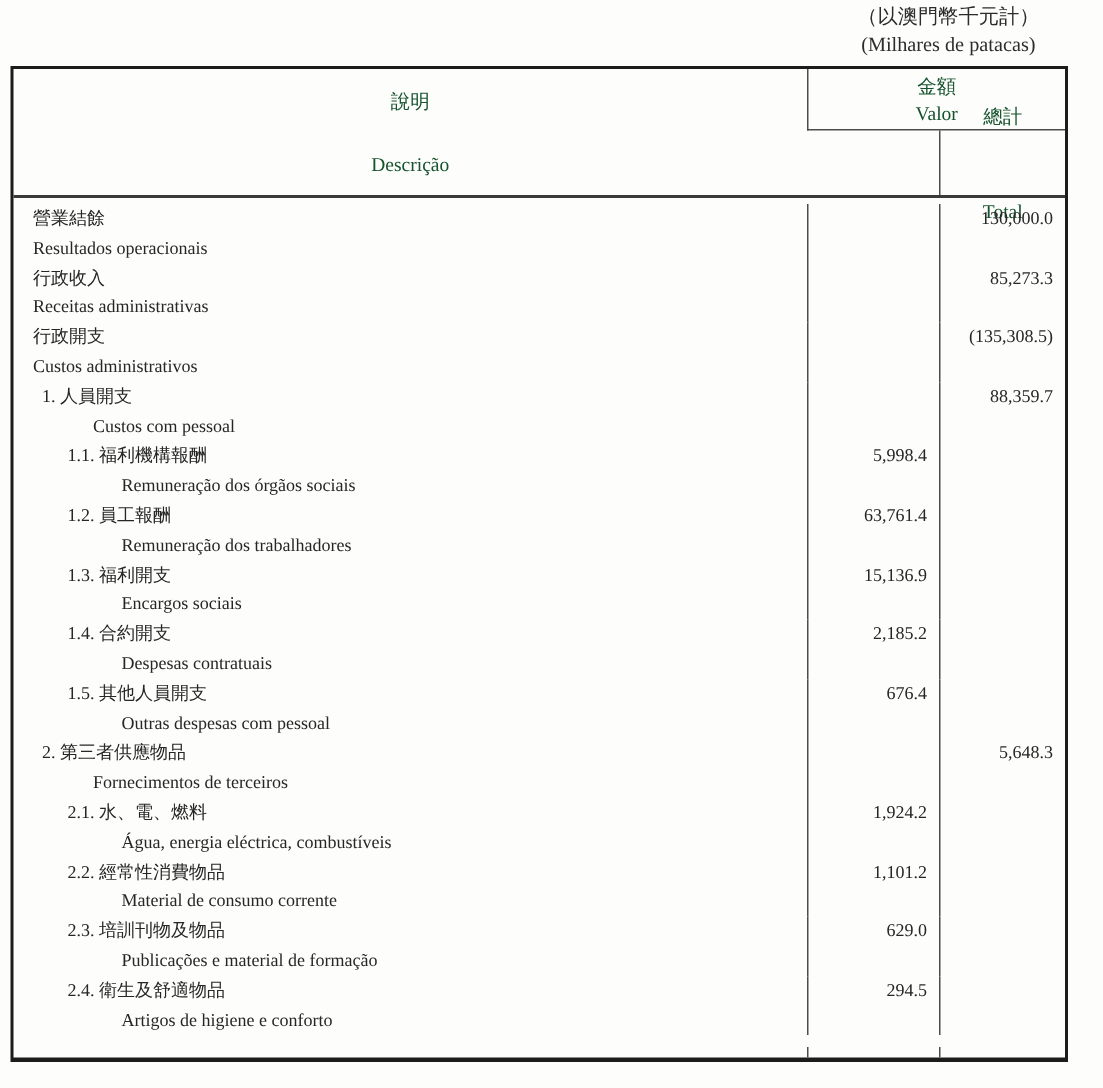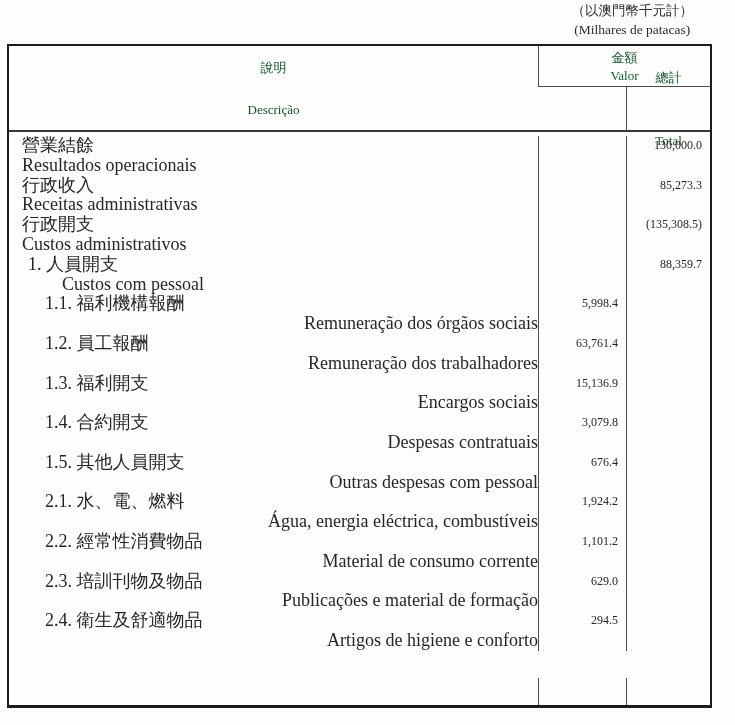--- a/index.html
+++ b/index.html
@@ -68,38 +68,38 @@
   .th-total { grid-column: 3; gap: 48px; }
 
   
   .tbody { flex: 1 1 auto; display: flex; flex-direction: column; padding-top: 4px; }
   .entry {
     display: grid;
     grid-template-columns: 1fr 88px 84px;
     flex: 0 0 auto;
   }
   .desc-cell { overflow: hidden; }
-  .line { line-height: 19.8px; font-size: 18px; white-space: nowrap; color: #262626; }
+  .line { line-height: 19.8px; font-size: 12px; white-space: nowrap; color: #262626; }
   .val-cell {
     border-left: 1px solid #4c4c4c;
     text-align: right;
     font-size: 12px;
     line-height: 19.8px;
     color: #262626;
   }
   .val-parcial { padding-right: 8px; }
   .val-total { padding-right: 8px; }
 
   
   .lv0 .zh { padding-left: 13px; }
   .lv0 .pt { padding-left: 13px; }
   .lv1 .zh { padding-left: 19px; }
   .lv1 .pt { padding-left: 33px; margin-left: 20px; }
   .lv2 .zh { padding-left: 36px; }
-  .lv2 .pt { padding-left: 72px; text-align: right; }
+  .lv2 .pt { padding-left: 72px; }
 
   
   .tfill { flex: 1 1 auto; display: grid; grid-template-columns: 1fr 88px 84px; }
   .tfill .val-cell { border-left: 1px solid #4c4c4c; }
 </style>
 </head>
 <body>
 
 <div class="unit-notes">
   <div>（以澳門幣千元計）</div>
@@ -184,33 +184,41 @@
     </div>
     <div class="val-cell val-parcial">15,136.9</div>
     <div class="val-cell val-total"></div>
   </div>
 
   <div class="entry lv2">
     <div class="desc-cell">
       <div class="line zh">1.4. 合約開支</div>
       <div class="line pt">Despesas contratuais</div>
     </div>
-    <div class="val-cell val-parcial">3,079.8</div>
+    <div class="val-cell val-parcial">2,185.2</div>
     <div class="val-cell val-total"></div>
   </div>
 
   <div class="entry lv2">
     <div class="desc-cell">
       <div class="line zh">1.5. 其他人員開支</div>
       <div class="line pt">Outras despesas com pessoal</div>
     </div>
     <div class="val-cell val-parcial">676.4</div>
     <div class="val-cell val-total"></div>
   </div>
 
+  <div class="entry lv1">
+    <div class="desc-cell">
+      <div class="line zh">2. 第三者供應物品</div>
+      <div class="line pt">Fornecimentos de terceiros</div>
+    </div>
+    <div class="val-cell val-parcial"></div>
+    <div class="val-cell val-total">5,648.3</div>
+  </div>
 
   <div class="entry lv2">
     <div class="desc-cell">
       <div class="line zh">2.1. 水、電、燃料</div>
       <div class="line pt">Água, energia eléctrica, combustíveis</div>
     </div>
     <div class="val-cell val-parcial">1,924.2</div>
     <div class="val-cell val-total"></div>
   </div>
 

